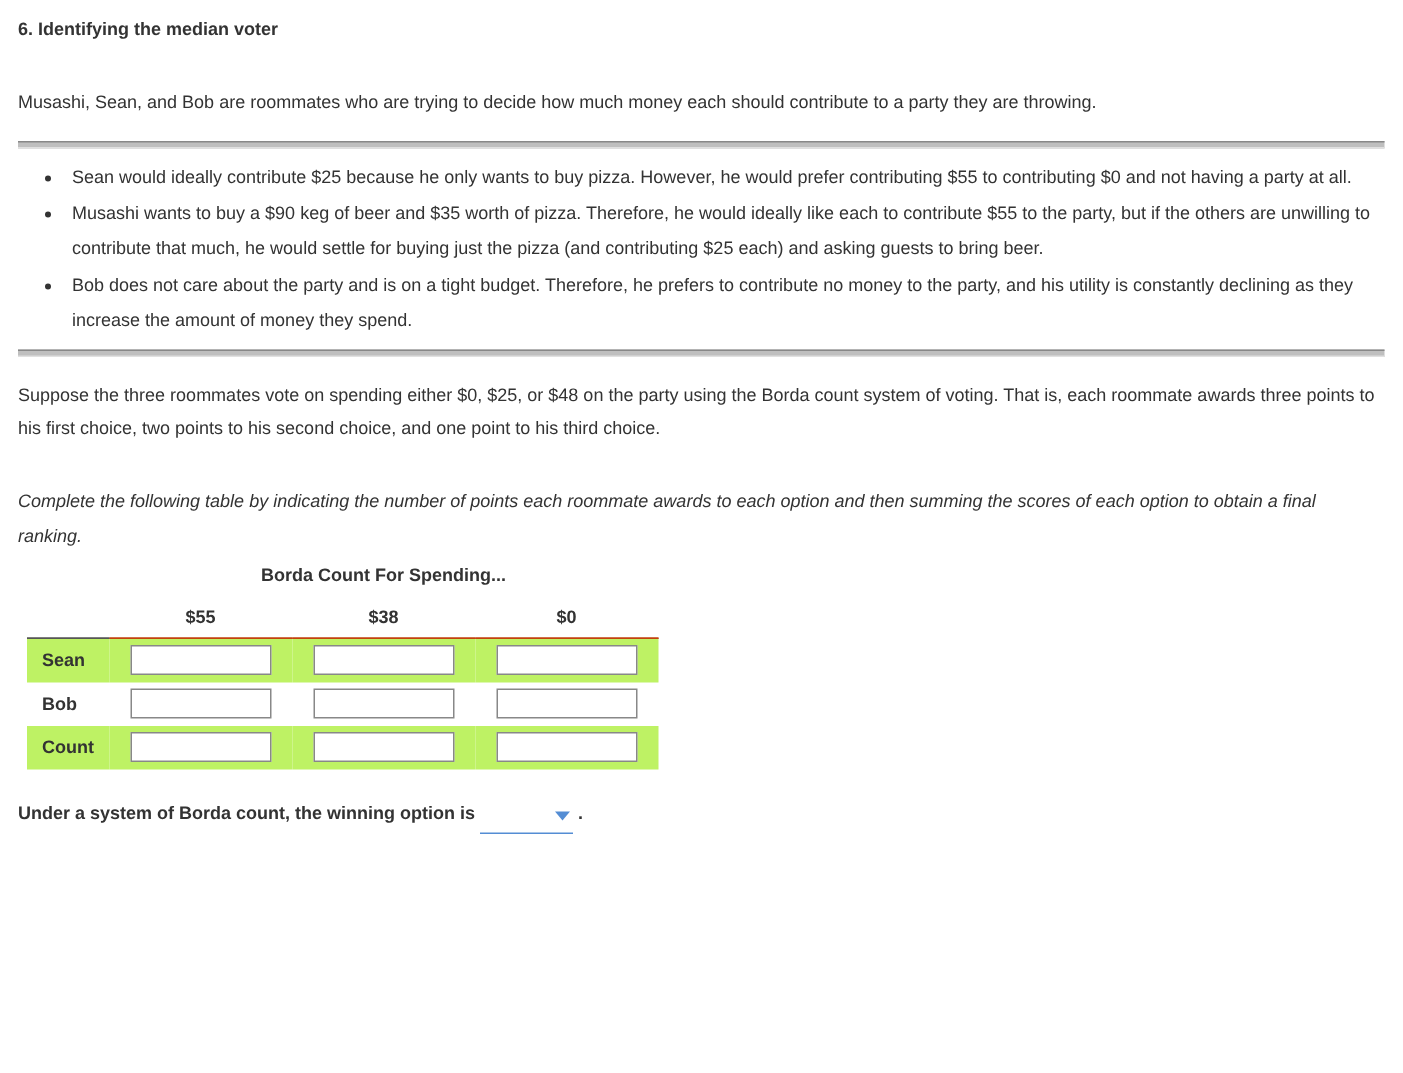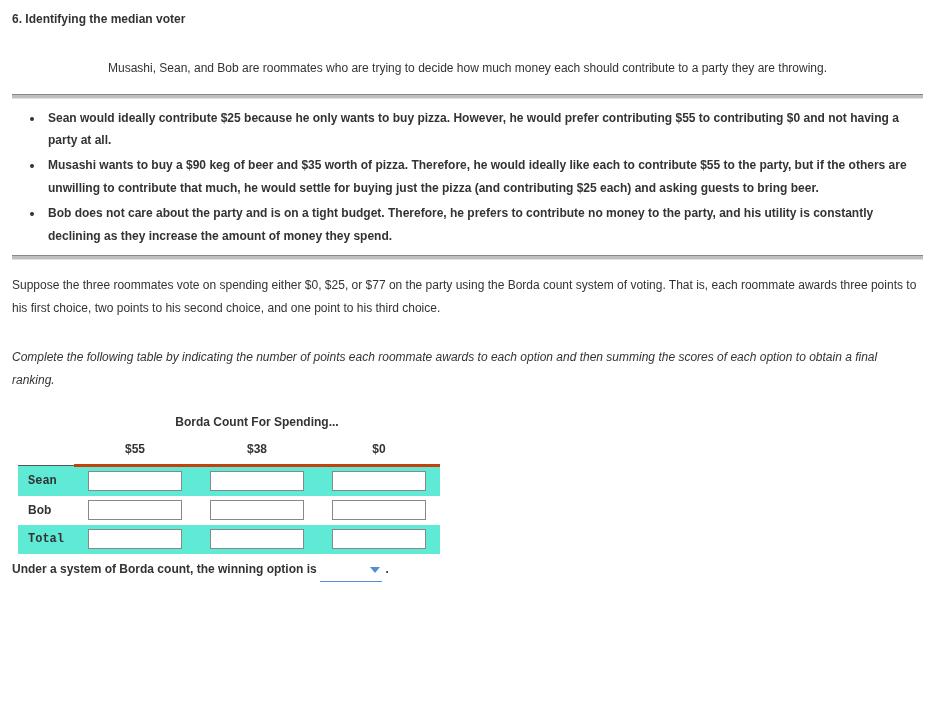--- a/index.html
+++ b/index.html
@@ -12,79 +12,76 @@
     line-height: 1.9;
     width: 935px;
     box-sizing: border-box;
   }
   .q-title {
     font-weight: bold;
     margin-bottom: 26px;
   }
   .intro {
     margin-bottom: 14px;
-    text-align: center;
   }
   .hr-bar {
     height: 3px;
     background: #bfbfbf;
     border-top: 1px solid #888;
     border-bottom: 1px solid #e0e0e0;
     margin: 0 0 8px 0;
   }
   .hr-bar.bottom {
     margin: 8px 0 14px 0;
   }
   ul.spec {
     margin: 4px 0 4px 32px;
     padding: 0;
-    font-weight: bold;
   }
   ul.spec li {
     margin-bottom: 2px;
     padding-left: 4px;
   }
   .para {
     margin-bottom: 18px;
   }
   .instr {
     font-style: italic;
     margin-top: 26px;
-    margin-bottom: 16px;
+    margin-bottom: 0;
   }
   table.borda {
     border-collapse: collapse;
     margin-left: 6px;
-    margin-bottom: 4px;
+    margin-bottom: 18px;
   }
   table.borda th, table.borda td {
     padding: 3px 6px;
     font-size: 12px;
   }
   table.borda .overhead {
     text-align: center;
     font-weight: bold;
     padding-bottom: 2px;
   }
   table.borda thead .colh {
     text-align: center;
     font-weight: bold;
-    border-bottom: 3px solid #c2410c;
+    border-bottom: 1px solid #c2410c;
   }
   table.borda thead .emptyh {
     border-bottom: 1px solid #555;
   }
   table.borda tbody td.rowlabel {
     font-weight: bold;
     padding-right: 10px;
     padding-left: 10px;
   }
   table.borda tbody tr.alt td {
-    background: #5eead4;
-    font-family: Liberation Mono, monospace;
+    background: #bef264;
   }
   table.borda tbody td.cell {
     text-align: center;
     width: 110px;
   }
   .num-input {
     width: 88px;
     height: 16px;
     border: 1px solid #888;
     background: #fff;
@@ -125,21 +122,21 @@
 <div class="hr-bar"></div>
 
 <ul class="spec">
   <li>Sean would ideally contribute $25 because he only wants to buy pizza. However, he would prefer contributing $55 to contributing $0 and not having a party at all.</li>
   <li>Musashi wants to buy a $90 keg of beer and $35 worth of pizza. Therefore, he would ideally like each to contribute $55 to the party, but if the others are unwilling to contribute that much, he would settle for buying just the pizza (and contributing $25 each) and asking guests to bring beer.</li>
   <li>Bob does not care about the party and is on a tight budget. Therefore, he prefers to contribute no money to the party, and his utility is constantly declining as they increase the amount of money they spend.</li>
 </ul>
 
 <div class="hr-bar bottom"></div>
 
-<div class="para">Suppose the three roommates vote on spending either $0, $25, or $77 on the party using the Borda count system of voting. That is, each roommate awards three points to his first choice, two points to his second choice, and one point to his third choice.</div>
+<div class="para">Suppose the three roommates vote on spending either $0, $25, or $48 on the party using the Borda count system of voting. That is, each roommate awards three points to his first choice, two points to his second choice, and one point to his third choice.</div>
 
 <div class="instr">Complete the following table by indicating the number of points each roommate awards to each option and then summing the scores of each option to obtain a final ranking.</div>
 
 <table class="borda">
   <thead>
     <tr>
       <th></th>
       <th colspan="3" class="overhead">Borda Count For Spending...</th>
     </tr>
     <tr>
@@ -156,21 +153,21 @@
       <td class="cell"><input class="num-input" style=""></td>
       <td class="cell"><input class="num-input" style=""></td>
     </tr>
     <tr>
       <td class="rowlabel">Bob</td>
       <td class="cell"><input class="num-input" style=""></td>
       <td class="cell"><input class="num-input" style=""></td>
       <td class="cell"><input class="num-input" style=""></td>
     </tr>
     <tr class="alt">
-      <td class="rowlabel">Total</td>
+      <td class="rowlabel">Count</td>
       <td class="cell"><input class="num-input" style=""></td>
       <td class="cell"><input class="num-input" style=""></td>
       <td class="cell"><input class="num-input" style=""></td>
     </tr>
   </tbody>
 </table>
 
 <div class="sentence">
   <span>Under a system of Borda count, the winning option is</span>
   <span class="dd-wrap">

